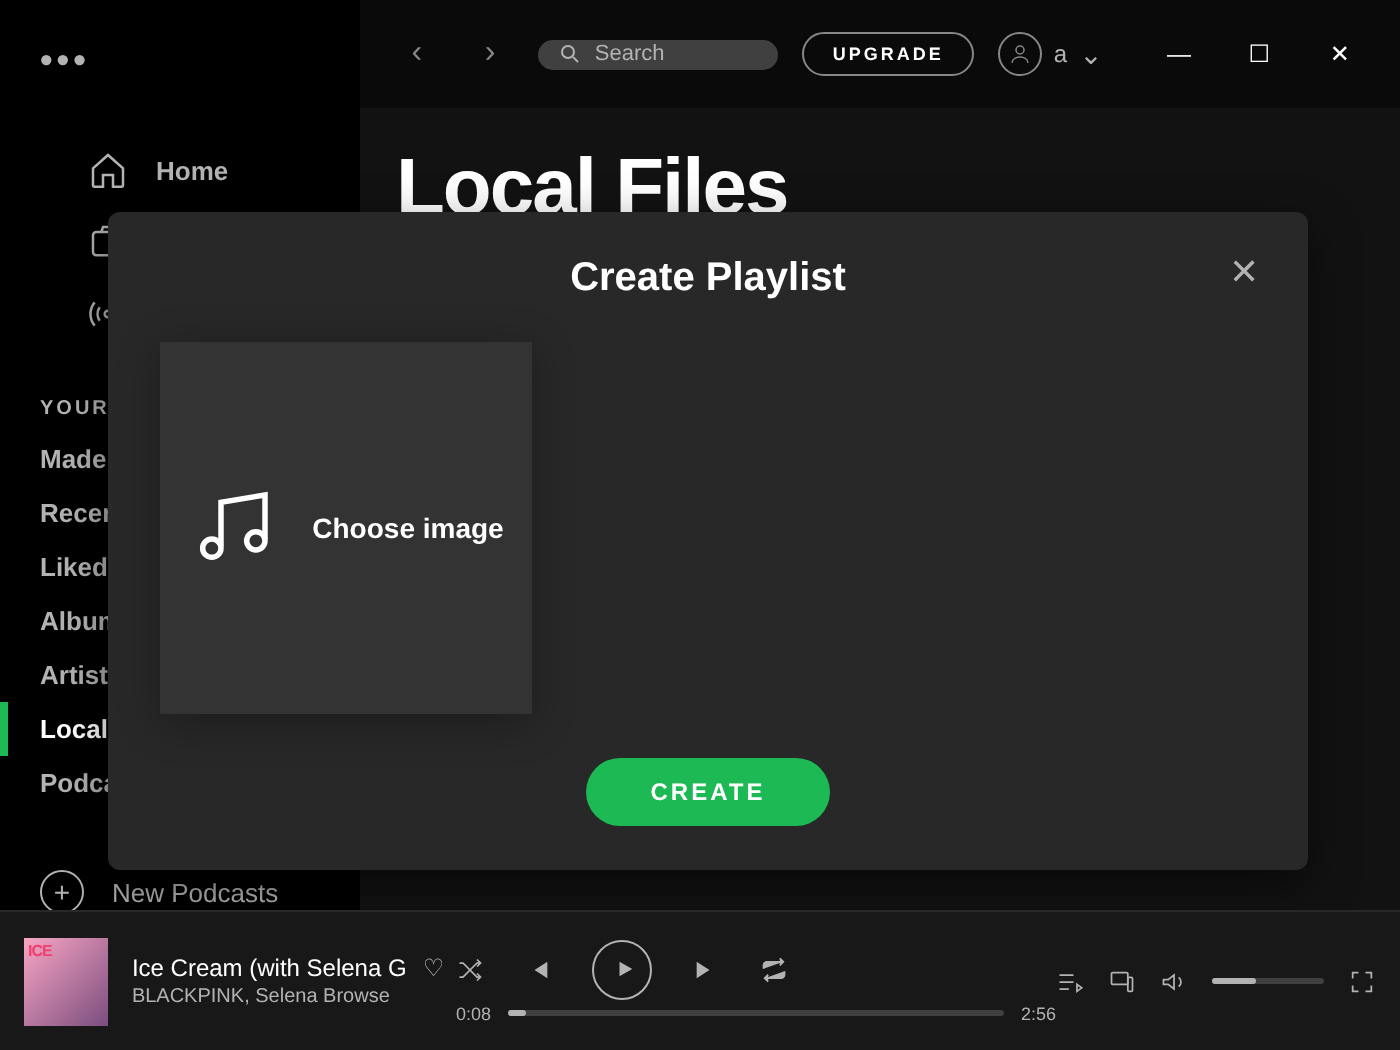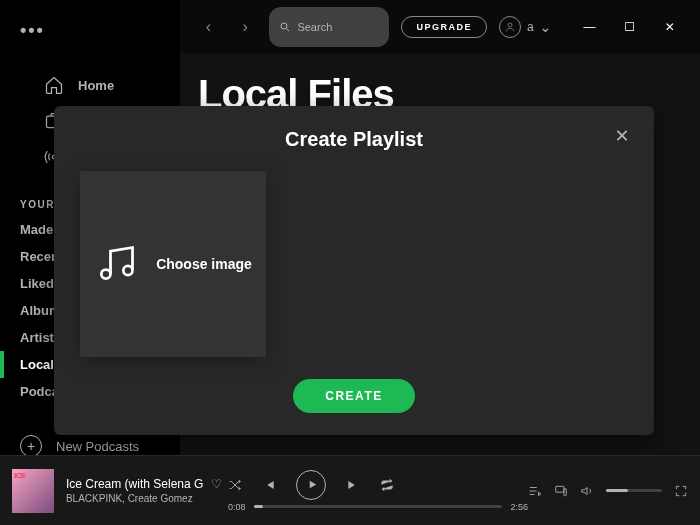--- a/index.html
+++ b/index.html
@@ -14,21 +14,21 @@
 .section-title { color: #b3b3b3; font-size: 10px; letter-spacing: 1.5px; padding: 6px 20px; margin-top: 18px; font-weight: 700; }
 .lib-item { padding: 6px 20px; color: #b3b3b3; font-size: 13px; font-weight: 600; cursor: pointer; position: relative; }
 .lib-item.active { color: #fff; }
 .lib-item.active::before { content: ''; position: absolute; left: 0; top: 0; bottom: 0; width: 4px; background: #1db954; }
 .new-playlist { display: flex; align-items: center; padding: 12px 20px; color: #b3b3b3; font-size: 13px; margin-top: 18px; cursor: pointer; }
 .new-playlist .plus { width: 22px; height: 22px; border: 1.5px solid #b3b3b3; border-radius: 50%; display: flex; align-items: center; justify-content: center; margin-right: 14px; font-size: 14px; }
 
 
 .topbar { position: absolute; left: 180px; top: 0; right: 0; height: 54px; display: flex; align-items: center; gap: 12px; padding: 0 16px; background: #0a0a0a; }
 .navbtn { width: 28px; height: 28px; display: flex; align-items: center; justify-content: center; color: #878787; cursor: pointer; font-size: 16px; }
-.search { flex: 0 0 120px; height: 40px; background: #404040; border-radius: 12px; display: flex; align-items: center; padding: 0 10px; color: #b3b3b3; font-size: 11px; gap: 6px; }
+.search { flex: 0 0 120px; height: 15px; background: #404040; border-radius: 12px; display: flex; align-items: center; padding: 0 10px; color: #b3b3b3; font-size: 11px; gap: 6px; }
 .search svg { width: 12px; height: 12px; }
 .upgrade { height: 22px; border: 1px solid #878787; border-radius: 11px; padding: 0 14px; color: #fff; font-size: 9px; letter-spacing: 1.5px; font-weight: 700; display: flex; align-items: center; cursor: pointer; }
 .profile { display: flex; align-items: center; gap: 6px; color: #b3b3b3; font-size: 12px; cursor: pointer; }
 .profile .avatar { width: 22px; height: 22px; border: 1.5px solid #878787; border-radius: 50%; display: flex; align-items: center; justify-content: center; }
 .profile .avatar svg { width: 12px; height: 12px; stroke: #878787; fill: none; }
 .spacer { flex: 1; }
 .winbtn { width: 32px; height: 28px; display: flex; align-items: center; justify-content: center; color: #fff; cursor: pointer; font-size: 12px; }
 
 
 .main { position: absolute; left: 180px; top: 54px; right: 0; bottom: 70px; background: #121212; padding: 18px 18px; }
@@ -164,21 +164,21 @@
   </div>
 </div>
 
 <div class="player">
   <div class="album-art"></div>
   <div class="track-info">
     <div class="track-title">
       <span>Ice Cream (with Selena G</span>
       <span class="heart">♡</span>
     </div>
-    <div class="track-artist">BLACKPINK, Create Gomez</div>
+    <div class="track-artist">BLACKPINK, Selena Browse</div>
   </div>
   <div class="controls">
     <div class="ctrl-row">
       <div class="ctrl-btn">
           <svg viewBox="0 0 24 24">
             <path d="M3 6h3l12 12h3m0-12h-3L6 18H3m15-15l3 3-3 3m0 6l3 3-3 3" fill="none" stroke="#b3b3b3" stroke-width="1.5"></path>
           </svg>
         </div>
       <div class="ctrl-btn">
           <svg viewBox="0 0 24 24">

